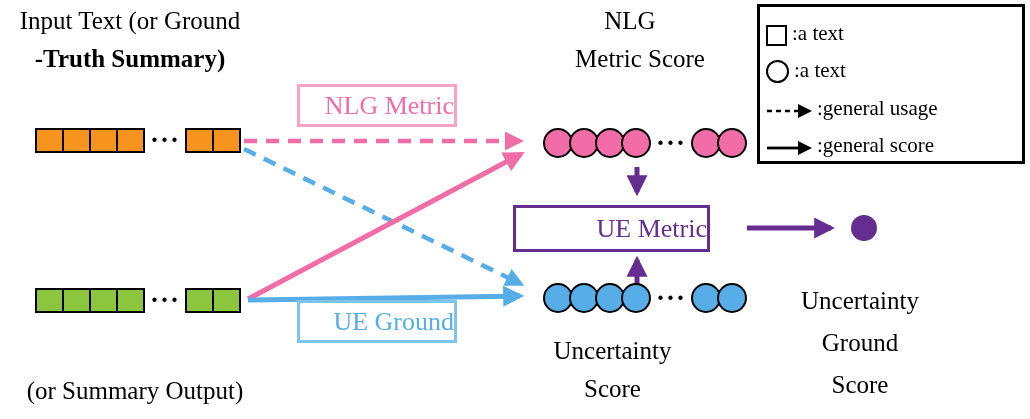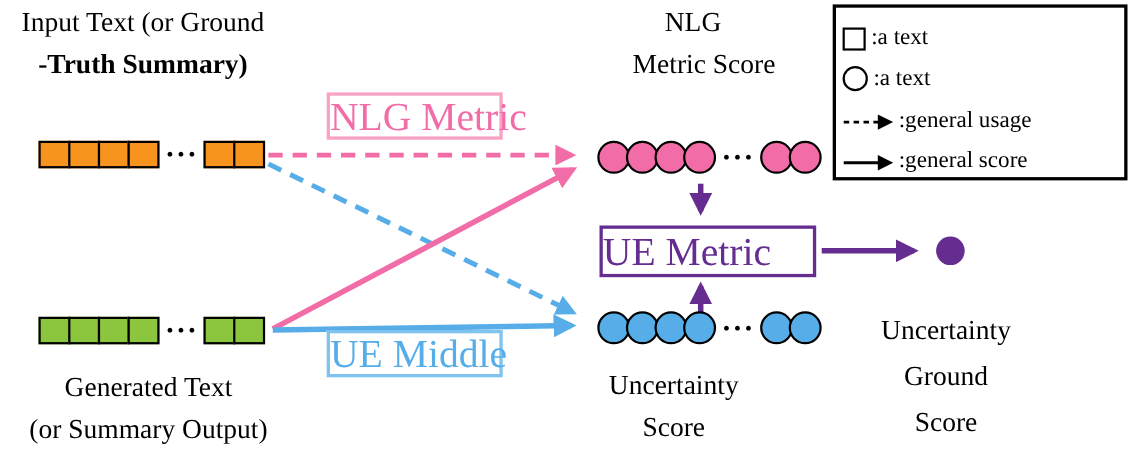--- a/index.html
+++ b/index.html
@@ -16,25 +16,25 @@
   .group .sq:first-child { margin-left:0; }
   .sq.orange { background:var(--orange); }
   .sq.green  { background:var(--green); }
   .circ { width:30px; height:30px; border-radius:50%; border:2px solid #000; margin-left:-4px; }
   .group .circ:first-child { margin-left:0; }
   .circ.pink { background:var(--pink); }
   .circ.blue { background:var(--blue); }
   .ellipsis { font-size:27px; font-weight:bold; padding:0 5px; line-height:1; letter-spacing:1px; }
 
   
-  .box { position:absolute; background:#fff; display:flex; align-items:center; justify-content:flex-start;
-         font-size:36px; white-space:nowrap; }
+  .box { position:absolute; background:#fff; display:flex; align-items:center; justify-content:flex-end;
+         font-size:26px; white-space:nowrap; }
   .nlg-box { left:297px; top:84px;  width:160px; height:43px; border:3px solid var(--pink_light); color:var(--pink); }
   .ue-box  { left:297px; top:300px; width:160px; height:43px; border:3px solid var(--blue_light); color:var(--blue); }
-  .uem-box { left:545px; top:205px; width:197px; height:47px; border:3.5px solid var(--purple); color:var(--purple); }
+  .uem-box { left:513px; top:205px; width:197px; height:47px; border:3.5px solid var(--purple); color:var(--purple); }
 
   .dot-output { position:absolute; left:851px; top:215px; width:26px; height:26px; border-radius:50%;
                 background:var(--purple); }
 
   
   .arrows { position:absolute; left:0; top:0; pointer-events:none; }
   .stroke-pink   { stroke:var(--pink); }
   .stroke-blue   { stroke:var(--blue); }
   .stroke-purple { stroke:var(--purple); }
   .fill-pink   { fill:var(--pink); }
@@ -101,28 +101,27 @@
       <div class="sq green"></div>
       <div class="sq green"></div>
     </div>
     <div class="ellipsis">···</div>
     <div class="group">
       <div class="sq green"></div>
       <div class="sq green"></div>
     </div>
   </div>
 
-  <div class="label" style="left:5px; top:338px; width:260px;">Generated Text</div>
   <div class="label" style="left:5px; top:376px; width:260px;">(or Summary Output)</div>
 
   <div class="box nlg-box">
     <span>NLG Metric</span>
   </div>
   <div class="box ue-box">
-    <span>UE Middle</span>
+    <span>UE Ground</span>
   </div>
 
   <div class="label" style="left:545px; top:6px; width:170px;">NLG</div>
   <div class="label" style="left:555px; top:44px; width:170px;font-family:Liberation Serif, serif;">Metric Score</div>
 
   <div class="token-row" style="left:543px; top:128px;">
     <div class="group">
       <div class="circ pink"></div>
       <div class="circ pink"></div>
       <div class="circ pink"></div>

